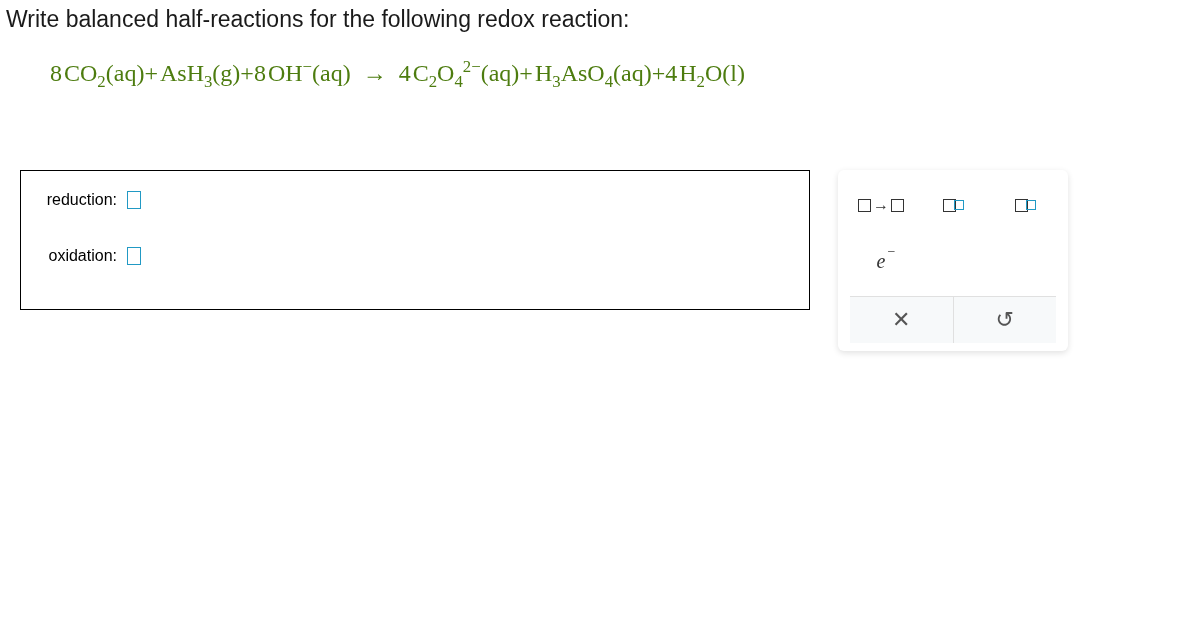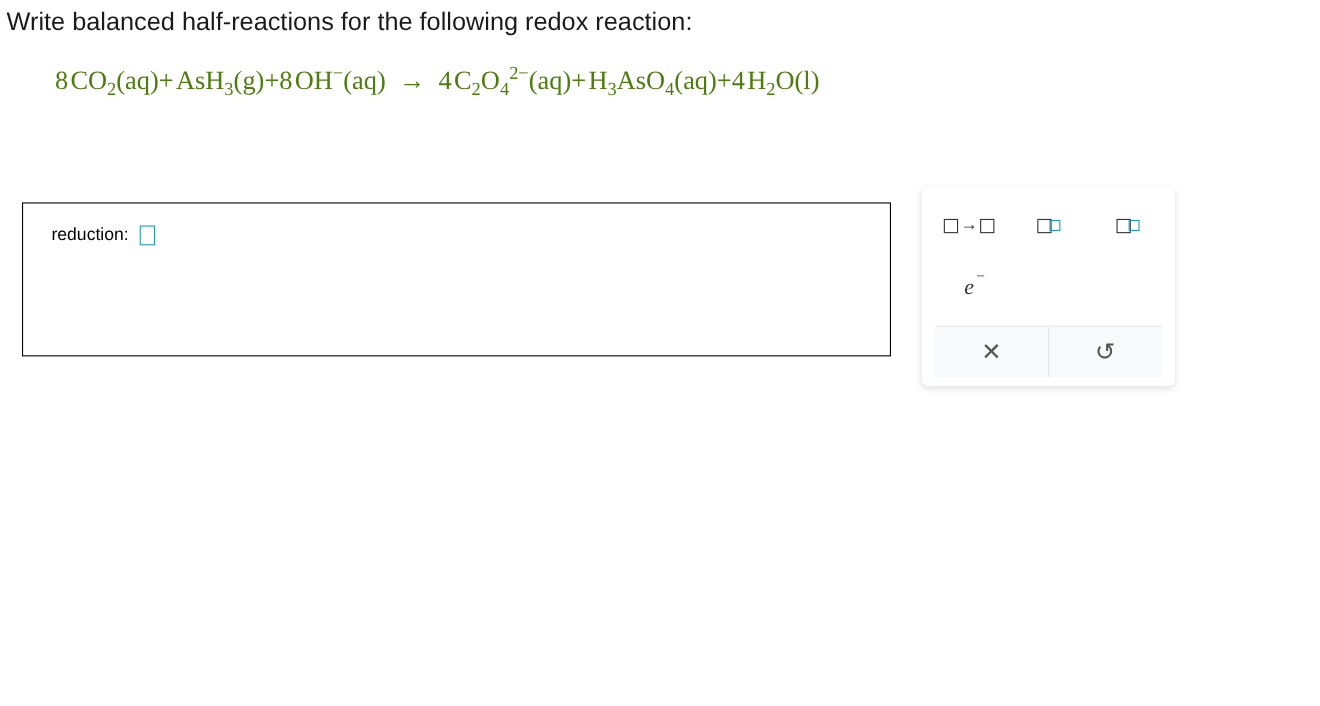--- a/index.html
+++ b/index.html
@@ -17,21 +17,21 @@
     }
     .equation {
       font-family: 'Times New Roman', serif;
       font-size: 24px;
       padding: 24px 0 0 50px;
       color: #4d7c0f;
     }
     .answer-box {
       position: absolute;
       left: 20px;
-      top: 184px;
+      top: 170px;
       width: 790px;
       height: 140px;
       border: 1.5px solid #000;
       padding: 20px 18px;
     }
     .answer-row {
       display: flex;
       align-items: center;
       margin-bottom: 38px;
     }
@@ -119,20 +119,24 @@
   <span>8</span> <span>CO</span><sub>2</sub><span>(aq)</span><span>+</span> <span>AsH</span><sub>3</sub><span>(g)</span><span>+</span><span>8</span> <span>OH</span><sup>−</sup><span>(aq)</span>
   &nbsp;<span>→</span>&nbsp;
   <span>4</span> <span>C</span><sub>2</sub><span>O</span><sub>4</sub><sup>2−</sup><span>(aq)</span><span>+</span> <span>H</span><sub>3</sub><span>AsO</span><sub>4</sub><span>(aq)</span><span>+</span><span>4</span> <span>H</span><sub>2</sub><span>O</span><span>(l)</span>
 </div>
 
 <div class="answer-box">
   <div class="answer-row">
     <span class="answer-label">reduction:</span>
     <span class="input-placeholder"></span>
   </div>
+  <div class="answer-row">
+    <span class="answer-label">oxidation:</span>
+    <span class="input-placeholder"></span>
+  </div>
 </div>
 
 <div class="toolbox">
   <div class="tool-row">
     <div class="tool-btn">
       <span class="glyph-box"></span>
         <span class="arrow-glyph">→</span>
         <span class="glyph-box"></span>
     </div>
     <div class="tool-btn">

